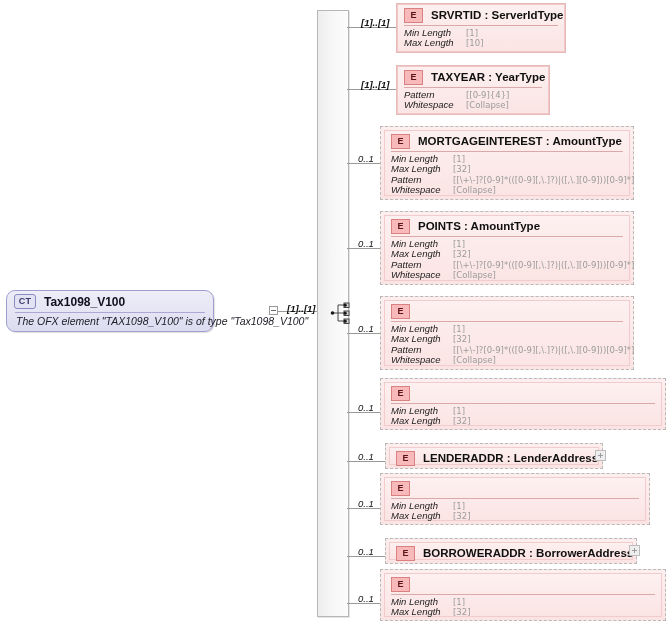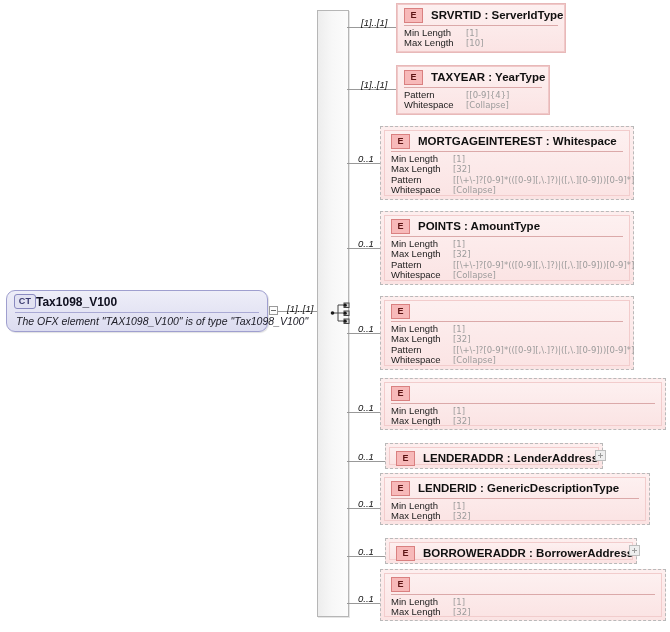--- a/index.html
+++ b/index.html
@@ -43,21 +43,21 @@
     left: 330px;
     top: 302px;
     width: 22px;
     height: 22px;
   }
   
   .ct-box {
     position: absolute;
     left: 6px;
     top: 290px;
-    width: 262px;
+    width: 208px;
     height: 42px;
     background: linear-gradient(to bottom, #eeeef8 0%, #e4e4f4 55%, #dcdcf0 100%);
     border: 1px solid #9f9fcf;
     border-radius: 9px;
     box-shadow: 1px 1px 1px rgba(0,0,0,0.12);
     box-sizing: border-box;
   }
   .ct-head {
     position: relative;
     height: 21px;
@@ -74,20 +74,21 @@
     font-size: 9px;
     font-weight: bold;
     color: #3b3b6e;
     display: flex;
     align-items: center;
     justify-content: center;
     line-height: 1;
     letter-spacing: 0.2px;
   }
   .ct-title {
+    margin-left: 8px;
     font-size: 12px;
     font-weight: bold;
     color: #101020;
     white-space: nowrap;
   }
   .ct-sep {
     position: absolute;
     left: 8px;
     right: 8px;
     top: 21px;
@@ -176,20 +177,21 @@
   .facets {
     padding: 2px 0 0 6px;
   }
   .facet {
     display: flex;
     font-size: 9.5px;
     line-height: 10.4px;
     white-space: nowrap;
   }
   .facet-name {
+    font-style: italic;
     color: #1c1c1c;
     width: 62px;
     flex: none;
   }
   .facet-val {
     color: #9b9b9b;
     font-family: "DejaVu Sans", sans-serif;
     font-size: 8.5px;
   }
   
@@ -210,21 +212,21 @@
     left: 2px; right: 2px; top: 4px; height: 1px;
   }
   .expand-btn::after {
     top: 2px; bottom: 2px; left: 4px; width: 1px;
   }
   
   .occ {
     position: absolute;
     font-size: 9.5px;
     font-style: italic;
-    font-weight: normal;
+    font-weight: bold;
     color: #111111;
     white-space: nowrap;
   }
   .occ.plain {
     font-weight: normal;
     font-style: italic;
   }
 </style>
 </head>
 <body>
@@ -323,21 +325,21 @@
           <span class="facet-val">[Collapse]</span>
         </div>
       </div>
     </div>
   </div>
 
   <div class="el dashed" style="left:380px; top:126px; width:254px; height:74px;">
     <div class="el-inner">
       <div class="el-head">
         <div class="el-tag">E</div>
-        <div class="el-title">MORTGAGEINTEREST : Whitespace</div>
+        <div class="el-title">MORTGAGEINTEREST : AmountType</div>
       </div>
       <div class="el-sep"></div>
       <div class="facets">
         <div class="facet">
           <span class="facet-name">Min Length</span>
           <span class="facet-val">[1]</span>
         </div>
         <div class="facet">
           <span class="facet-name">Max Length</span>
           <span class="facet-val">[32]</span>
@@ -435,21 +437,20 @@
         <div class="el-title">LENDERADDR : LenderAddress</div>
       </div>
     </div>
   </div>
   <div class="expand-btn" style="left:595px; top:450px;"></div>
 
   <div class="el dashed" style="left:380px; top:473px; width:270px; height:52px;">
     <div class="el-inner">
       <div class="el-head">
         <div class="el-tag">E</div>
-        <div class="el-title">LENDERID : GenericDescriptionType</div>
       </div>
       <div class="el-sep"></div>
       <div class="facets">
         <div class="facet">
           <span class="facet-name">Min Length</span>
           <span class="facet-val">[1]</span>
         </div>
         <div class="facet">
           <span class="facet-name">Max Length</span>
           <span class="facet-val">[32]</span>

